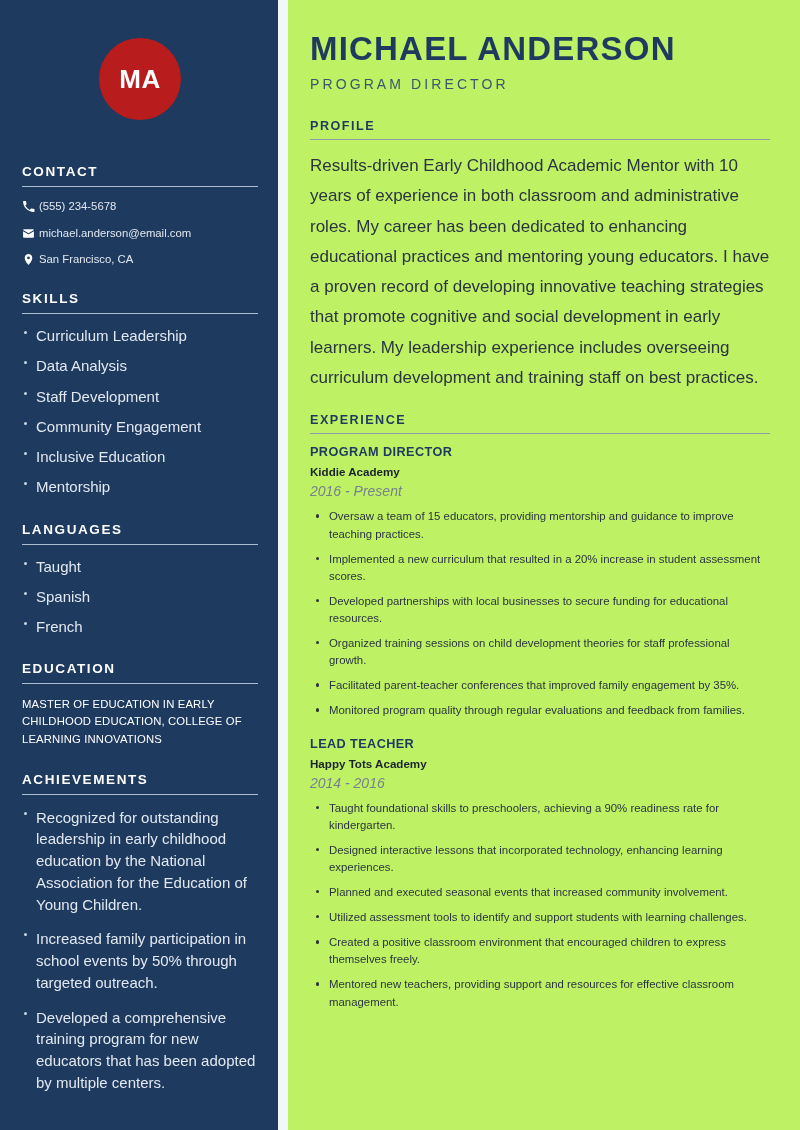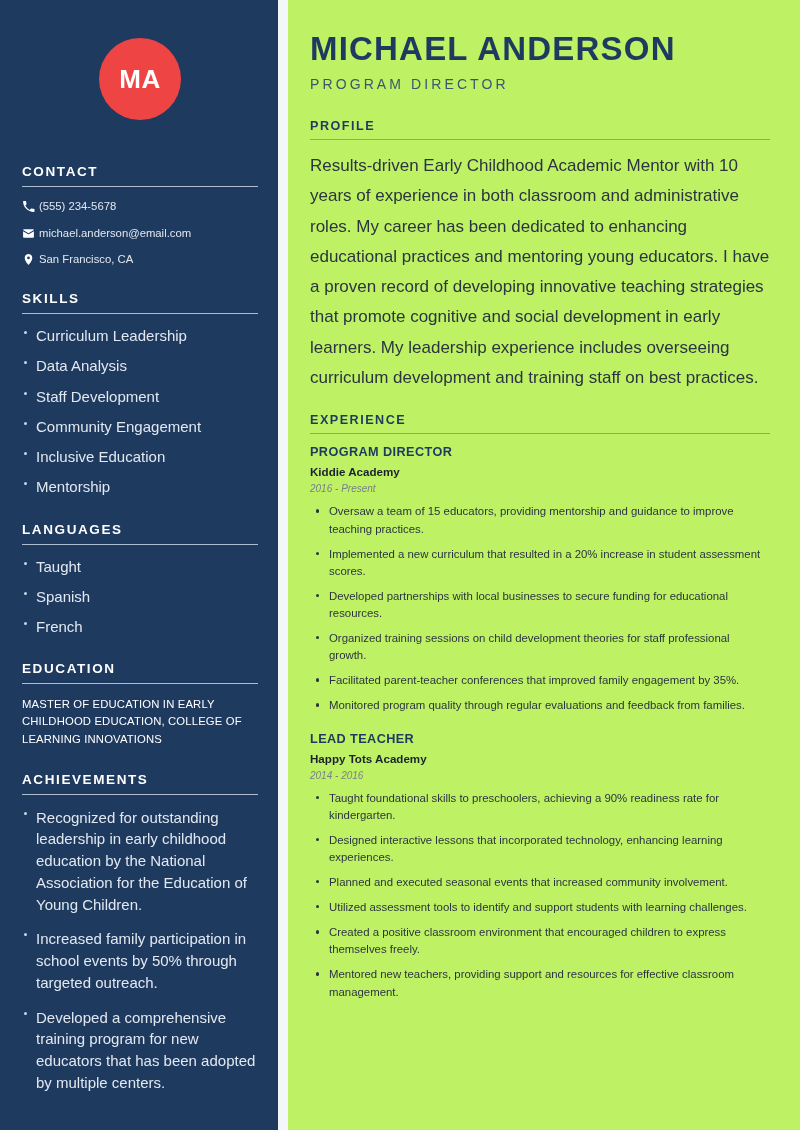--- a/index.html
+++ b/index.html
@@ -33,21 +33,21 @@
   .avatar-wrap {
     display: flex;
     justify-content: center;
     padding-top: 38px;
     padding-bottom: 44px;
   }
   .avatar {
     width: 82px;
     height: 82px;
     border-radius: 50%;
-    background: #ef4444;
+    background: #b91c1c;
     display: flex;
     align-items: center;
     justify-content: center;
     color: #ffffff;
     font-size: 26px;
     font-weight: bold;
     letter-spacing: 0.5px;
   }
 
   .side-section { margin-bottom: 24px; }
@@ -171,21 +171,21 @@
     letter-spacing: .4px;
     margin-bottom: 6px;
   }
   .job-company {
     font-size: 11.6px;
     font-weight: bold;
     color: #1b222c;
     margin-bottom: 5px;
   }
   .job-dates {
-    font-size: 10px;
+    font-size: 14px;
     font-style: italic;
     color: #77818d;
     margin-bottom: 9px;
   }
 
   ul.bullets { list-style: none; }
   ul.bullets li {
     position: relative;
     font-size: 11.4px;
     color: #2b3440;

